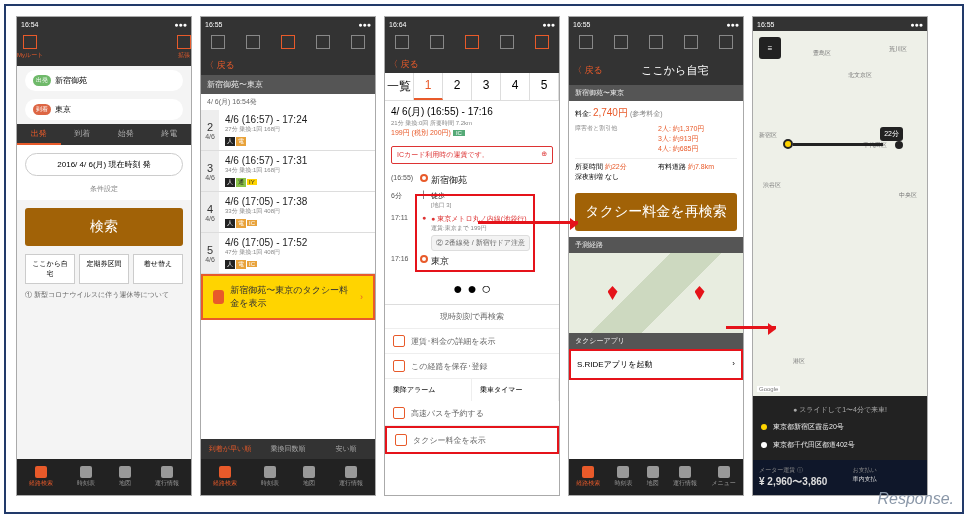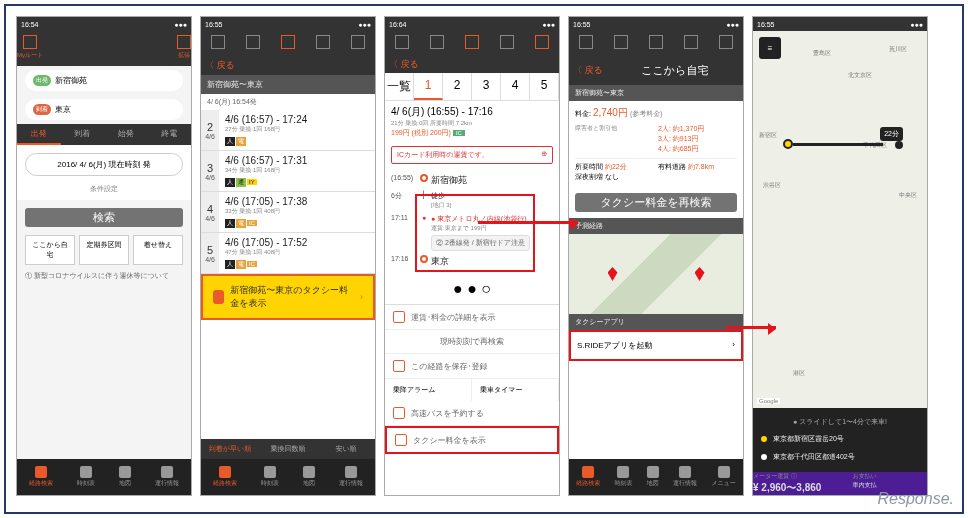--- a/index.html
+++ b/index.html
@@ -20,21 +20,21 @@
   .bottom-nav .bn.active { color:#e85a2a;}
   .bn .ic { width:12px; height:12px; background:currentColor; border-radius:2px; margin-bottom:1px;}
   .pill { background:#fff; border-radius:14px; padding:5px 8px; margin:4px 8px; display:flex; align-items:center;}
   .badge { font-size:6px; padding:1px 3px; border-radius:6px; margin-right:4px;}
   .badge.g { background:#6fb96a; color:#fff;}
   .badge.r { background:#d64; color:#fff;}
   .tabs4 { display:flex; background:#333; color:#aaa; font-size:8px;}
   .tabs4 .t { flex:1; text-align:center; padding:4px 0;}
   .tabs4 .t.active { color:#e85a2a; border-bottom:2px solid #e85a2a;}
   .select-row { margin:8px; border:1px solid #ccc; border-radius:14px; background:#fff; padding:5px; text-align:center; font-size:8px;}
-  .big-btn { margin:8px; background:#737373; color:#fff; text-align:center; padding:2px; border-radius:3px; font-size:11px;}
+  .big-btn { margin:8px; background:#a16207; color:#fff; text-align:center; padding:10px; border-radius:3px; font-size:14px;}
   .small-btns { display:flex; gap:4px; margin:0 8px; }
   .small-btns .sb { flex:1; border:1px solid #ccc; background:#fff; text-align:center; padding:4px; font-size:7px;}
   .info-line { font-size:7px; color:#666; margin:6px 8px;}
   .crumb { background:#555; color:#eee; font-size:8px; padding:4px 6px;}
   .route-row { display:flex; border-bottom:1px solid #ddd; background:#fff;}
   .rnum { width:18px; background:#eee; color:#555; display:flex; flex-direction:column; align-items:center; justify-content:center; font-size:7px;}
   .rnum .n { font-size:11px; color:#333;}
   .rdet { flex:1; padding:4px 6px;}
   .rtime { font-size:10px; color:#222;}
   .rsub { font-size:6px; color:#888;}
@@ -80,21 +80,21 @@
   .sec-head { background:#555; color:#eee; font-size:7px; padding:3px 6px;}
   .app-row { background:#fff; padding:8px 6px; font-size:8px; display:flex; justify-content:space-between; border:2px solid #e5131a;}
   .ride-map { flex:1; background:#eef0e8; position:relative; min-height:200px;}
   .ride-map .rb { position:absolute; font-size:6px; color:#777;}
   .menu-fab { position:absolute; top:6px; left:6px; width:22px; height:22px; background:#222; color:#fff; display:flex; align-items:center; justify-content:center; border-radius:3px;}
   .time-badge { position:absolute; background:#222; color:#fff; font-size:7px; padding:2px 4px; border-radius:3px;}
   .ride-sheet { background:#222; color:#eee; padding:6px;}
   .ride-sheet .rs-head { text-align:center; font-size:7px; color:#aaa; padding:3px;}
   .ride-sheet .rs-row { display:flex; align-items:center; gap:6px; padding:4px 2px; font-size:7px;}
   .ride-sheet .rd { width:6px; height:6px; border-radius:50%;}
-  .ride-foot { background:#4c1d95; color:#ddd; display:flex; gap:25px; font-size:6px;}
+  .ride-foot { background:#0f172a; color:#ddd; display:flex; padding:6px; gap:25px; font-size:6px;}
   .ride-foot .rf { flex:1;}
   .ride-foot .price-r { font-size:10px; font-weight:bold;}
   .watermark { position:absolute; right:8px; bottom:4px; font-size:16px; font-style:italic; color:#8a97a8;}
   .arrow { position:absolute; height:0; border-top:3px solid #e5131a;}
   .arrow::after { content:''; position:absolute; right:-6px; top:-6px; border:6px solid transparent; border-left:8px solid #e5131a;}
   .route-line { position:absolute; height:3px; background:#222; }
 </style>
 </head>
 <body>
 
@@ -338,25 +338,25 @@
             <div class="dot"></div>
           </div>
           <div class="tl-cont">
             <div class="tl-name">東京</div>
           </div>
         </div>
   </div>
   <div class="dots3">● ● ○</div>
   <div class="sheet">
     <div class="sh-row">
+          <span style="margin:0 auto">現時刻刻で再検索</span>
+        </div>
+    <div class="sh-row">
           <span class="shic"></span>
           <span>運賃･料金の詳細を表示</span>
-        </div>
-    <div class="sh-row">
-          <span style="margin:0 auto">現時刻刻で再検索</span>
         </div>
     <div class="sh-row">
           <span class="shic"></span>
           <span>この経路を保存･登録</span>
         </div>
     <div class="sh-half">
       <div class="h">
             <span class="shic"></span>
             <span>乗降アラーム</span>
           </div>

